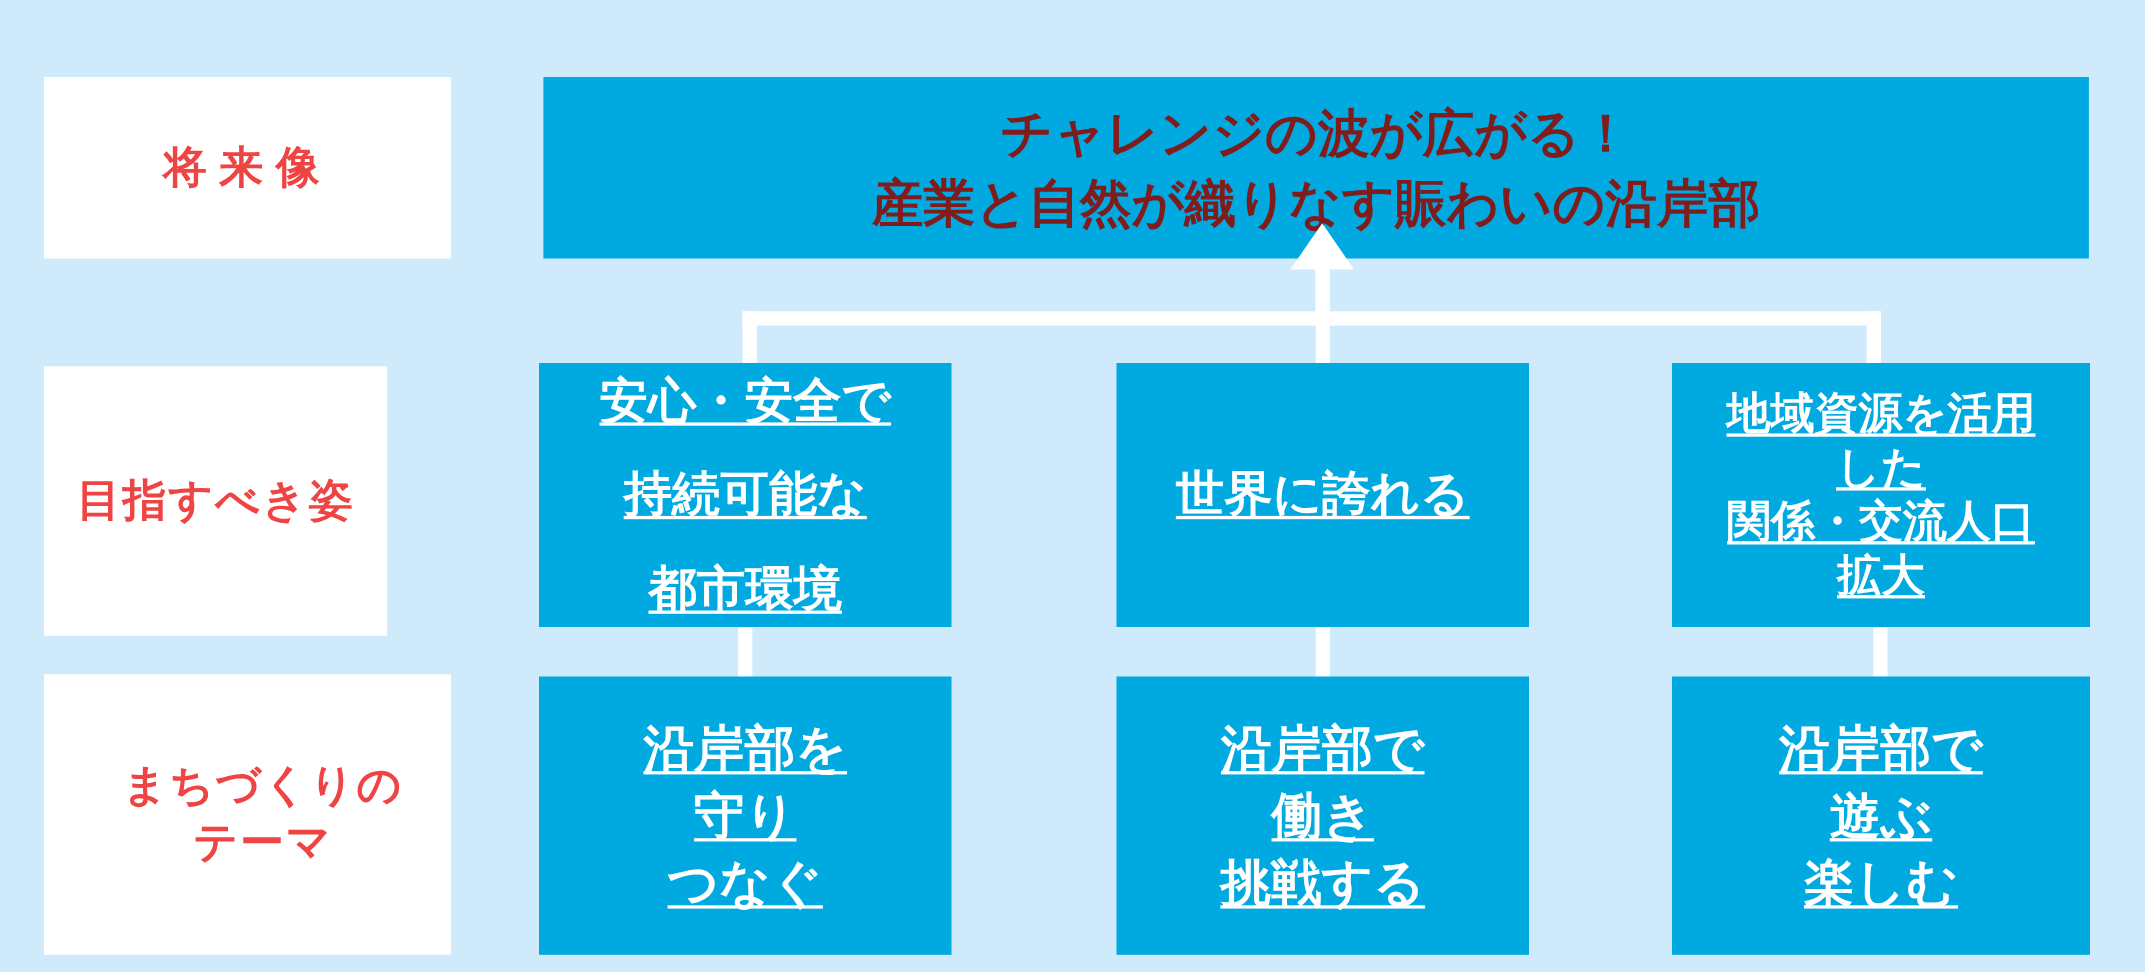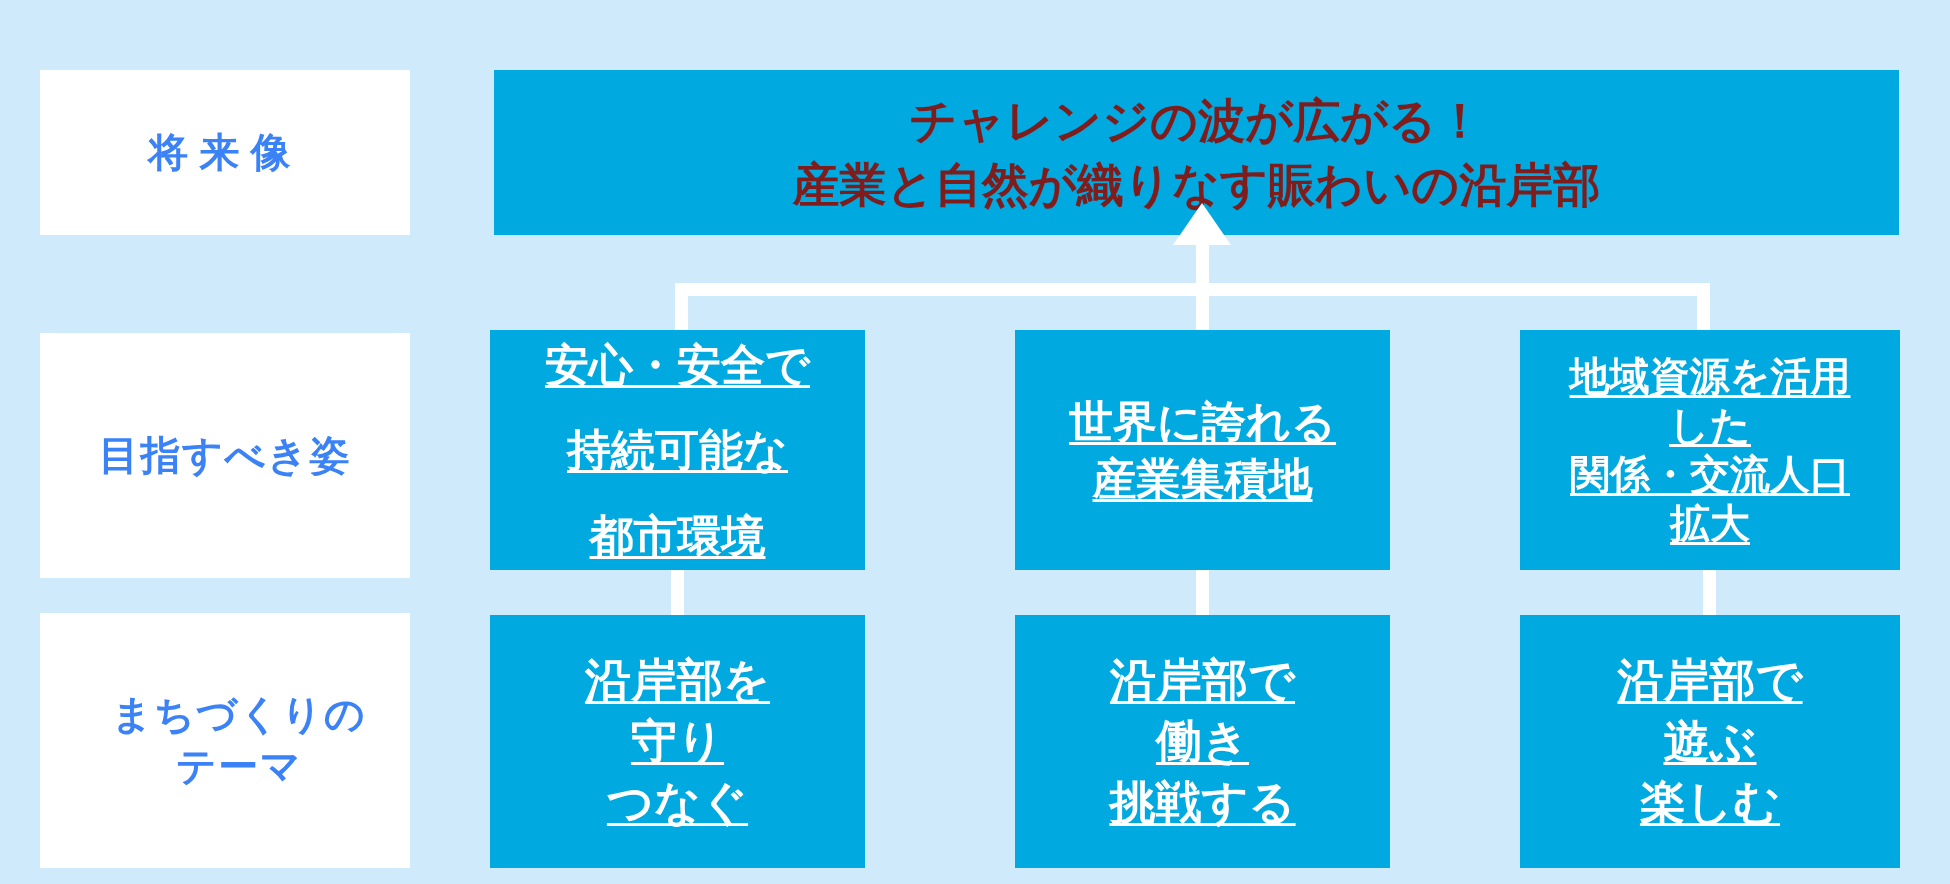--- a/index.html
+++ b/index.html
@@ -21,28 +21,28 @@
   }
 
   
   .label-box {
     position: absolute;
     background: #ffffff;
     display: flex;
     align-items: center;
     justify-content: center;
     text-align: center;
-    color: #3b82f6;
+    color: #ef4444;
     font-weight: bold;
     line-height: 1.28;
     letter-spacing: 0.04em;
     box-sizing: border-box;
   }
   #label-vision   { left: 40px;  top: 70px;  width: 370px; height: 165px; font-size: 40px; letter-spacing: 0.28em; }
-  #label-goal     { left: 40px;  top: 333px; width: 370px; height: 245px; font-size: 40px; }
+  #label-goal     { left: 40px;  top: 333px; width: 312px; height: 245px; font-size: 40px; }
   #label-theme    { left: 40px;  top: 613px; width: 370px; height: 255px; font-size: 40px; padding-left: 28px; }
 
   
   #banner {
     position: absolute;
     left: 494px;
     top: 70px;
     width: 1405px;
     height: 165px;
     background: #00a9e0;
@@ -149,21 +149,20 @@
   </div>
 
   <div class="blue-box goal-box" id="goal-box-1">
     <span class="tline">安心・安全で</span>
     <span class="tline">持続可能な</span>
     <span class="tline">都市環境</span>
   </div>
 
   <div class="blue-box goal-box" id="goal-box-2">
     <span class="tline">世界に誇れる</span>
-    <span class="tline">産業集積地</span>
   </div>
 
   <div class="blue-box goal-box" id="goal-box-3">
     <span class="tline">地域資源を活用</span>
     <span class="tline">した</span>
     <span class="tline">関係・交流人口</span>
     <span class="tline">拡大</span>
   </div>
 
   <div class="label-box" id="label-theme">

